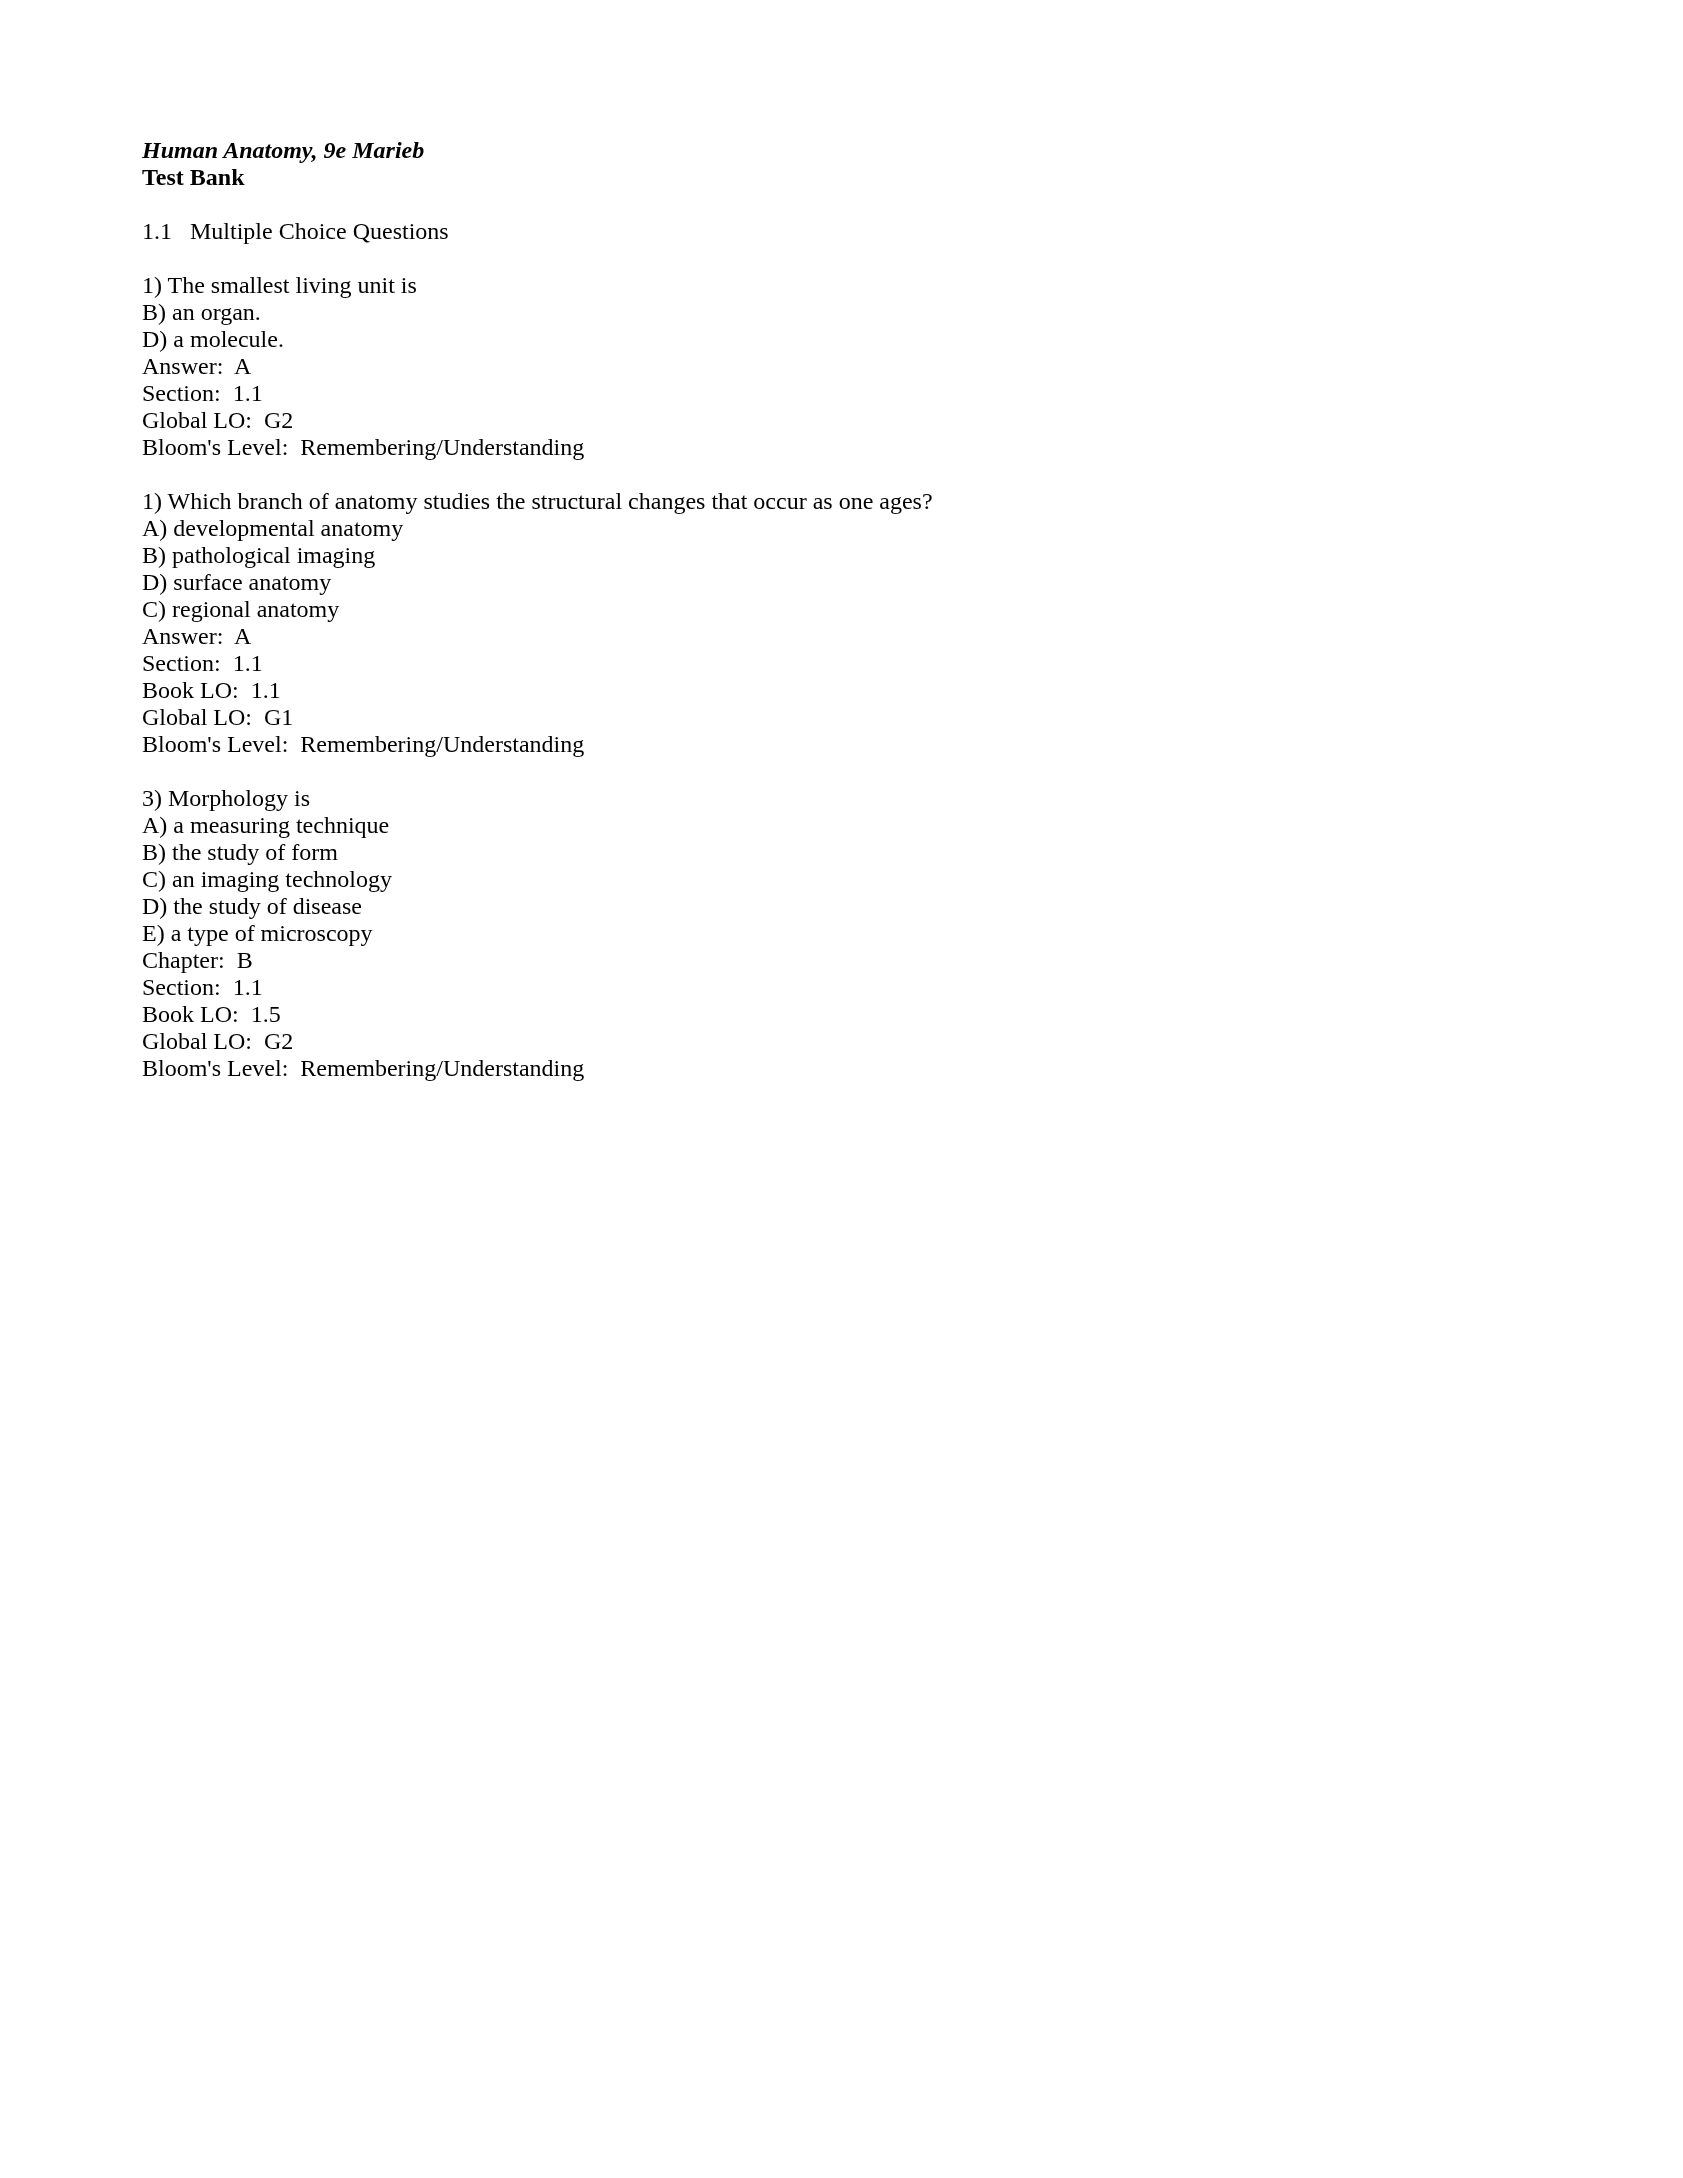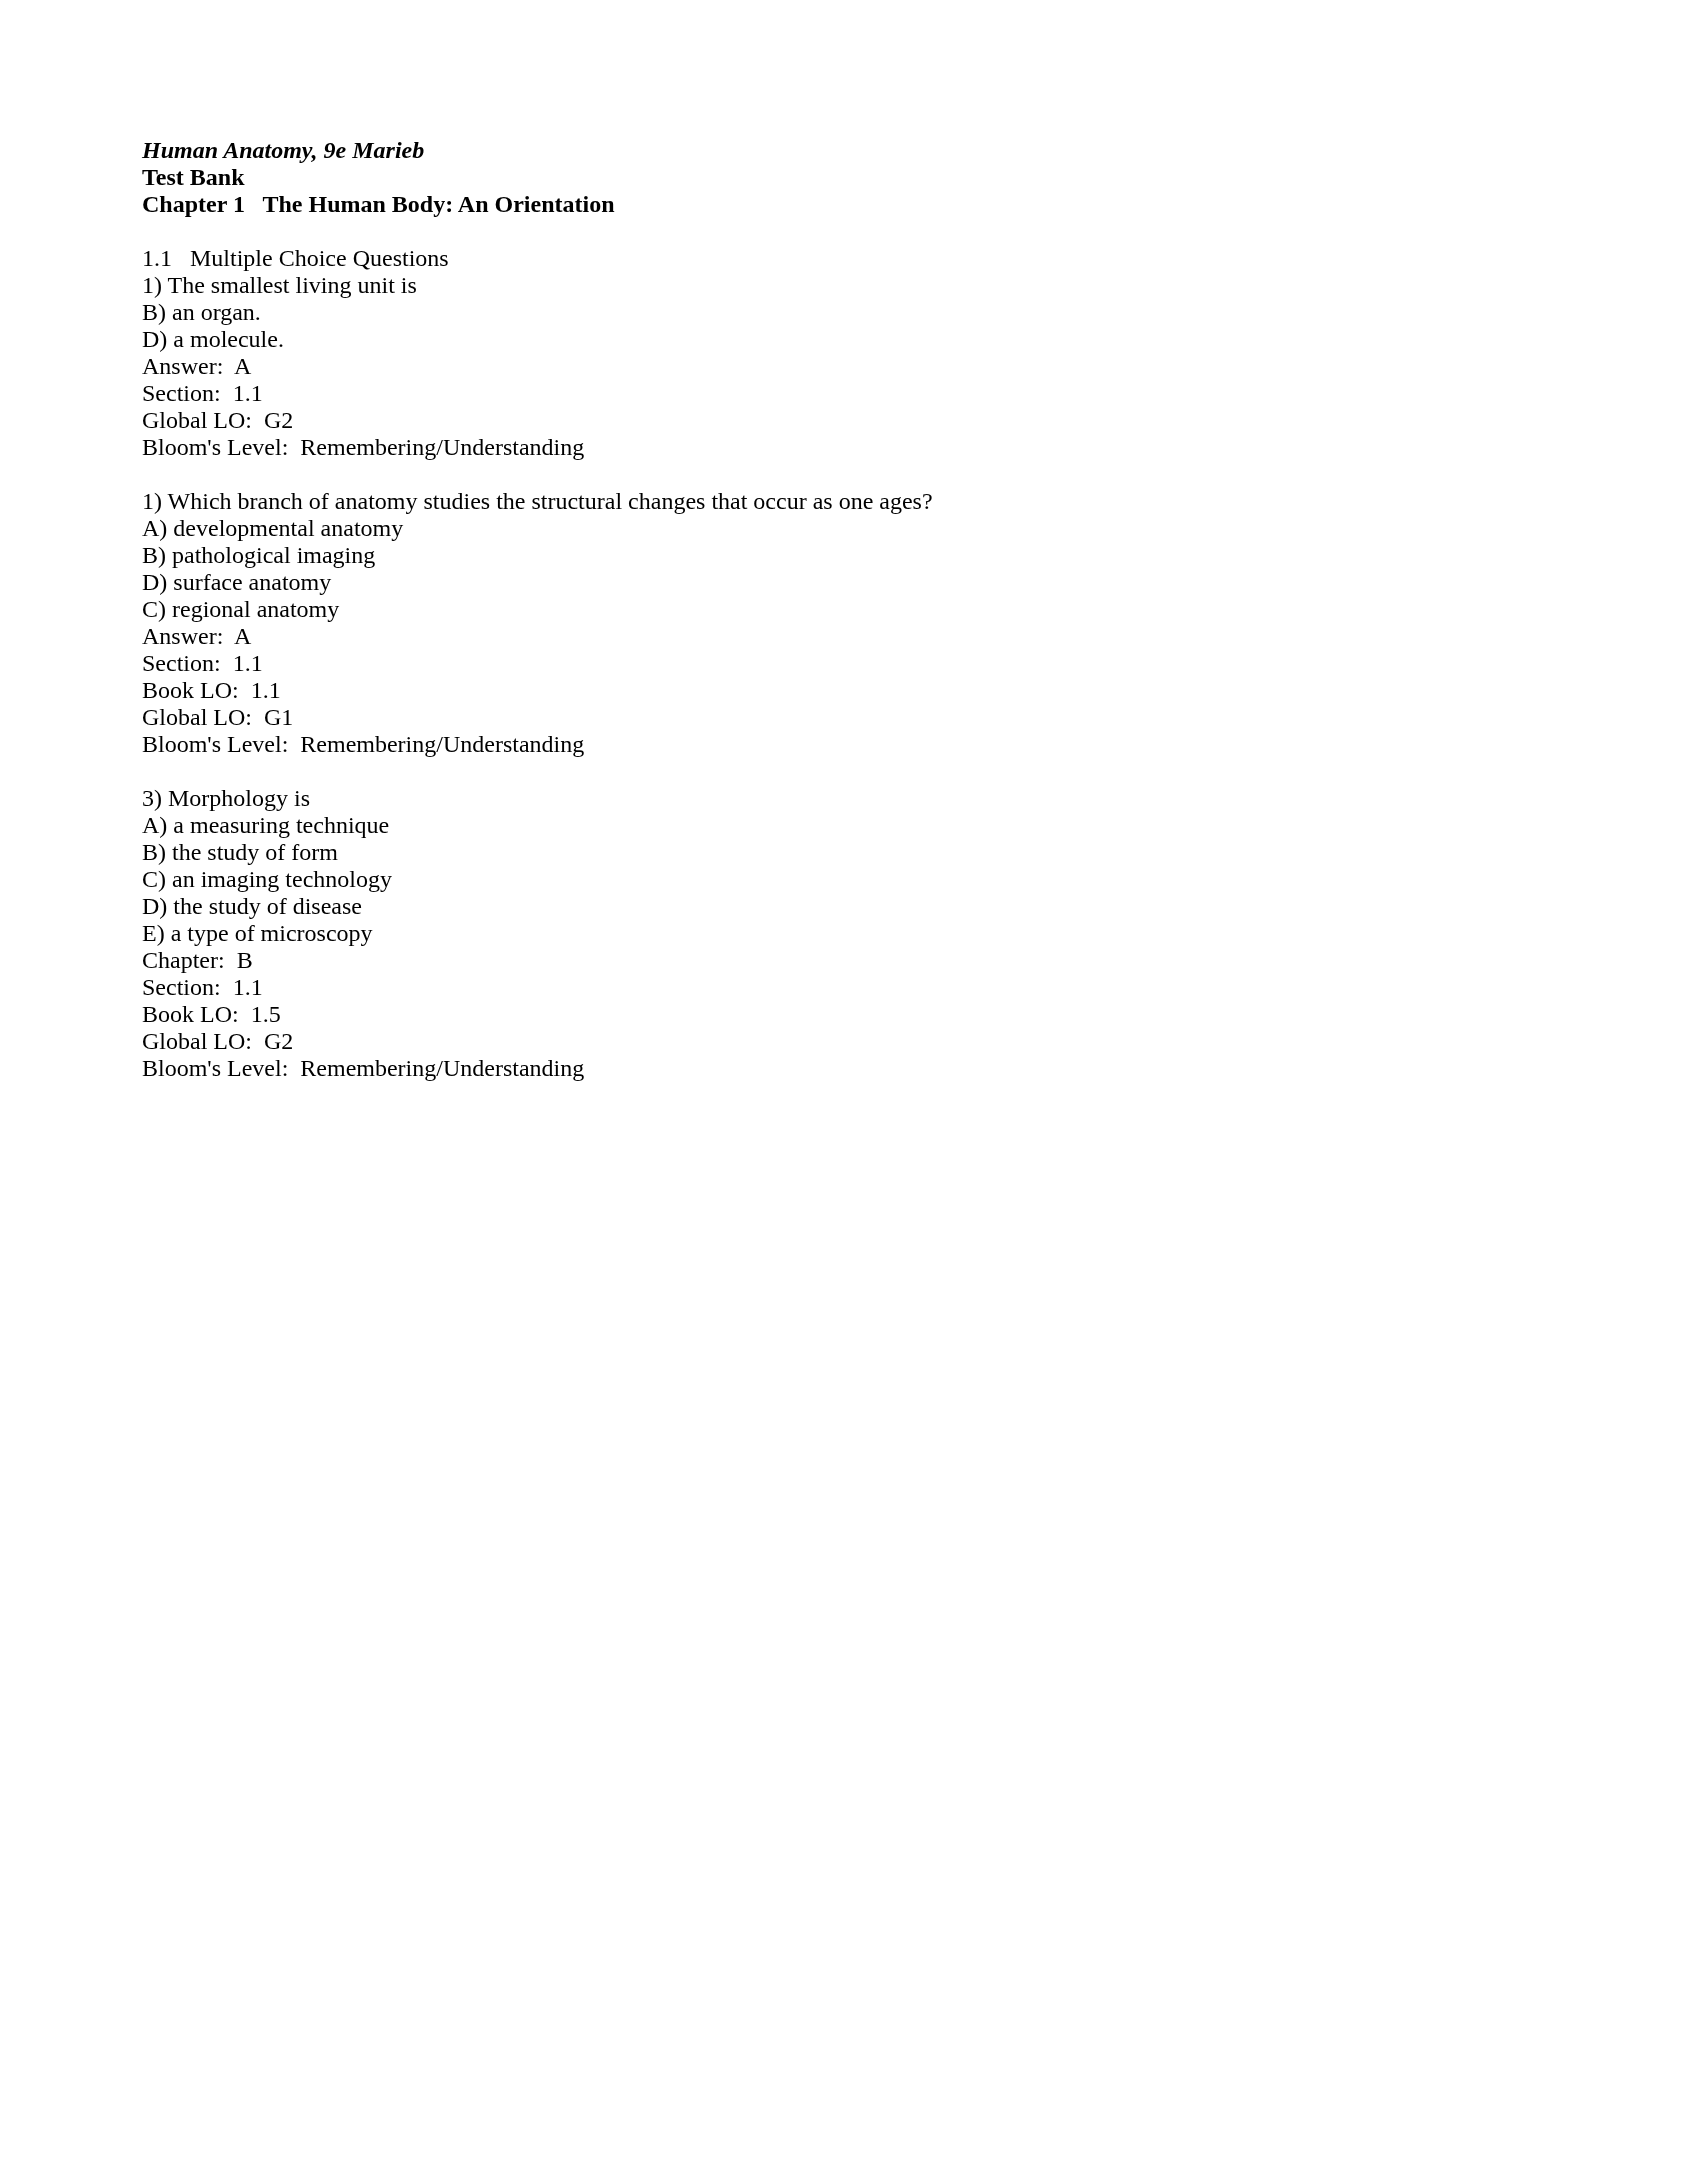--- a/index.html
+++ b/index.html
@@ -17,32 +17,31 @@
     background: #ffffff;
   }
   .line {
     font-size: 24px;
     line-height: 27px;
     white-space: pre-wrap;
   }
   .header-block { margin-bottom: 27px; }
   .book-title { font-weight: bold; font-style: italic; }
   .bold { font-weight: bold; }
-  .section-heading { }
+  .section-heading { margin-bottom: 27px; }
   .question-block { margin-bottom: 27px; }
 </style>
 </head>
 <body>
 
 <div class="page">
 
   <div class="header-block">
     <div class="line book-title">Human Anatomy, 9e Marieb</div>
     <div class="line bold">Test Bank</div>
-    <div class="line bold">Chapter 1   The Human Body: An Orientation</div>
   </div>
 
   <div class="section-heading">
     <div class="line">1.1   Multiple Choice Questions</div>
   </div>
 
   <div class="question-block">
     <div class="line">1) The smallest living unit is</div>
     <div class="line">B) an organ.</div>
     <div class="line">D) a molecule.</div>

